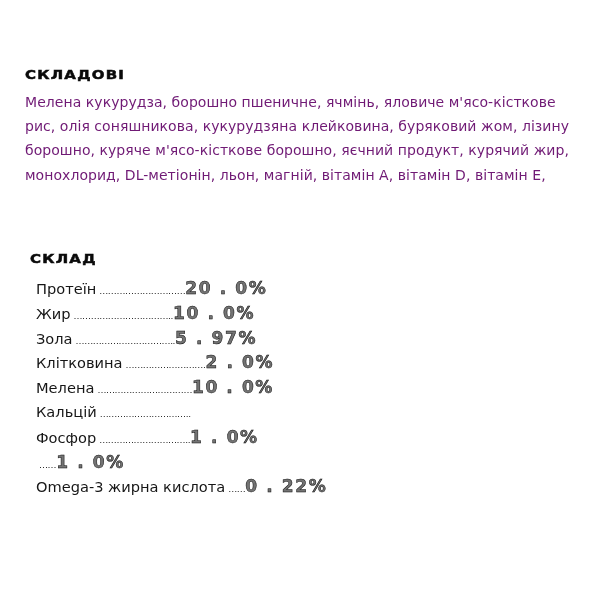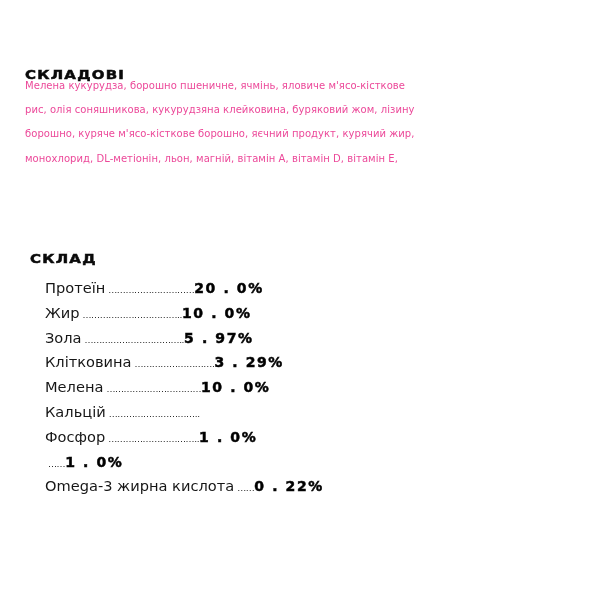--- a/index.html
+++ b/index.html
@@ -16,41 +16,41 @@
       font-size: 15px;
       letter-spacing: 1.2px;
       color: #0a0a0a;
       transform: scaleY(0.82);
       transform-origin: left top;
       -webkit-text-stroke: 0.6px #0a0a0a;
     }
     #h-ingredients { left: 25px; top: 68px; }
     #h-composition { left: 30px; top: 252px; }
     .ingredients {
-      position: absolute; left: 25px; top: 74px; width: 575px;
-      font-size: 10px; line-height: 24.2px; color: #ec4899;
+      position: absolute; left: 25px; top: 90px; width: 575px;
+      font-size: 14px; line-height: 24.2px; color: #701a75;
       letter-spacing: 0.05px;
     }
     .ingredients .line { display: block; white-space: nowrap; }
     .comp {
-      position: absolute; left: 45px; top: 276px;
+      position: absolute; left: 36px; top: 276px;
     }
     .row {
       height: 24.8px; line-height: 24.8px; white-space: nowrap;
       font-size: 14.6px; color: #161616;
       display: flex; align-items: baseline;
     }
     .row .label { }
     .row .dots {
       font-size: 9px; letter-spacing: -0.4px; color: #222;
       margin-left: 3px; overflow: hidden; display: inline-block;
     }
     .row .val {
-      font-weight: 900; font-size: 14px; letter-spacing: 1.6px;
-      -webkit-text-stroke: 0.5px #0a0a0a; color: #000000;
+      font-weight: 900; font-size: 17px; letter-spacing: 1.6px;
+      -webkit-text-stroke: 0.5px #0a0a0a; color: #737373;
     }
   </style>
 </head>
 <body>
 
 <div id="h-ingredients" class="heading">СКЛАДОВІ</div>
 
 <div class="ingredients">
   <span class="line">Мелена кукурудза, борошно пшеничне, ячмінь, яловиче м'ясо-кісткове</span>
   <span class="line">рис, олія соняшникова, кукурудзяна клейковина, буряковий жом, лізину</span>
@@ -72,21 +72,21 @@
     <span class="val">10 . 0%</span>
   </div>
   <div class="row">
     <span class="label">Зола</span>
     <span class="dots">……………………………..</span>
     <span class="val">5 . 97%</span>
   </div>
   <div class="row">
     <span class="label">Клітковина</span>
     <span class="dots">……………………….</span>
-    <span class="val">3 . 29%</span>
+    <span class="val">2 . 0%</span>
   </div>
   <div class="row">
     <span class="label">Мелена</span>
     <span class="dots">……………………………</span>
     <span class="val">10 . 0%</span>
   </div>
   <div class="row">
     <span class="label">Кальцій</span>
     <span class="dots">…………………………..</span>
   </div>

